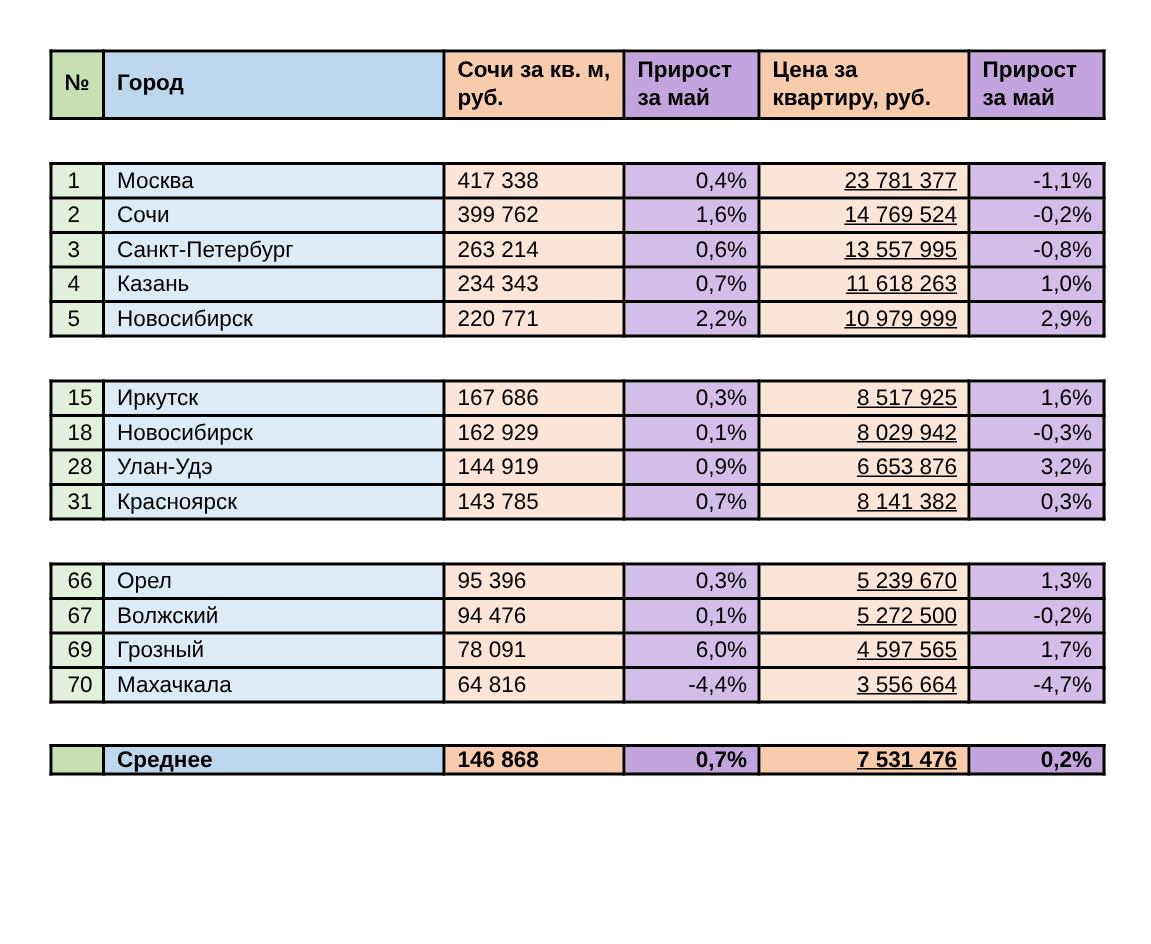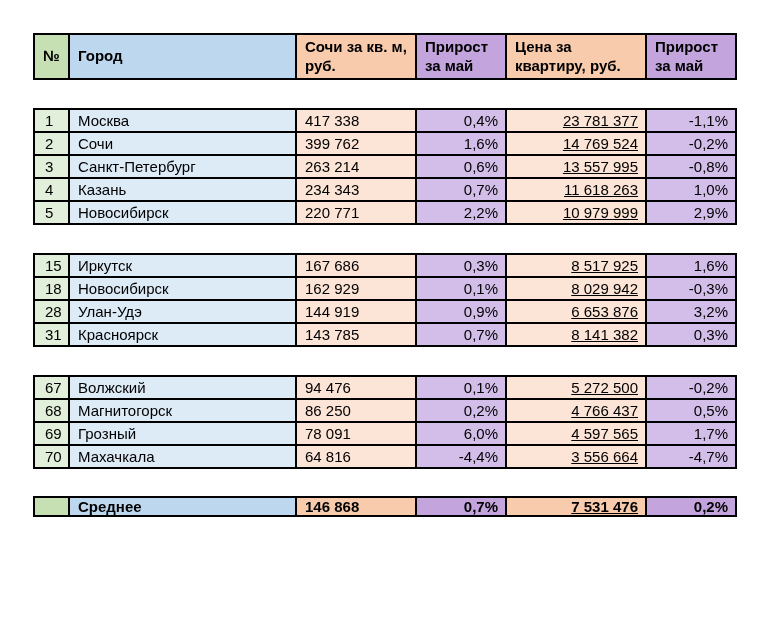--- a/index.html
+++ b/index.html
@@ -178,34 +178,34 @@
     <colgroup>
         <col class="w0">
         <col class="w1">
         <col class="w2">
         <col class="w3">
         <col class="w4">
         <col class="w5">
       </colgroup>
     <tbody>
         <tr>
+          <td class="c0">66</td>
+          <td class="c1">Орел</td>
+          <td class="c2">95 396</td>
+          <td class="c3">0,3%</td>
+          <td class="c4">5 239 670</td>
+          <td class="c5">1,3%</td>
+        </tr>
+        <tr>
           <td class="c0">67</td>
           <td class="c1">Волжский</td>
           <td class="c2">94 476</td>
           <td class="c3">0,1%</td>
           <td class="c4">5 272 500</td>
           <td class="c5">-0,2%</td>
-        </tr>
-        <tr>
-          <td class="c0">68</td>
-          <td class="c1">Магнитогорск</td>
-          <td class="c2">86 250</td>
-          <td class="c3">0,2%</td>
-          <td class="c4">4 766 437</td>
-          <td class="c5">0,5%</td>
         </tr>
         <tr>
           <td class="c0">69</td>
           <td class="c1">Грозный</td>
           <td class="c2">78 091</td>
           <td class="c3">6,0%</td>
           <td class="c4">4 597 565</td>
           <td class="c5">1,7%</td>
         </tr>
         <tr>

